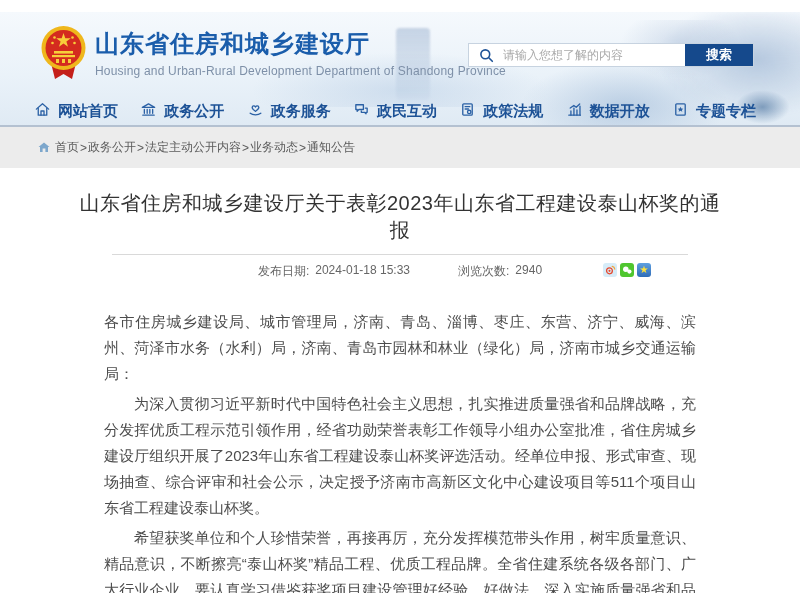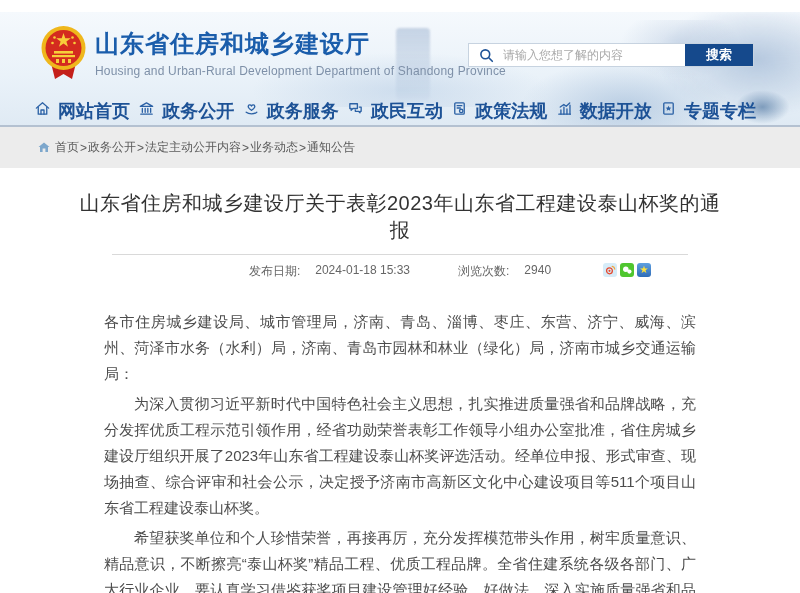--- a/index.html
+++ b/index.html
@@ -41,38 +41,38 @@
   .search-icon-wrap { width:34px; display:flex; align-items:center; justify-content:center; }
   .search-input { flex:1; border:none; outline:none; font-size:12px; color:#8b5cf6; background:transparent; padding:0; }
   .search-input::placeholder { color:#a9a9a9; }
   .search-button { width:68px; background:#15498c; color:#fff; border:none;
     font-size:13px; font-weight:bold; font-family:inherit; cursor:pointer; }
 
   .nav { position:absolute; left:0; right:0; top:85px; height:30px;
     border-bottom:2px solid #b4c1d1; display:flex; align-items:center;
     justify-content:space-between; padding:0 44px 0 34px; }
   .nav-item { display:flex; align-items:center; gap:7px; color:#1d5296;
-    font-size:18px; font-weight:bold; text-decoration:none; white-space:nowrap; cursor:pointer; }
+    font-size:15px; font-weight:bold; text-decoration:none; white-space:nowrap; cursor:pointer; }
   .nav-item svg { flex:0 0 auto; }
 
   
   .breadcrumb { height:41px; background:#ececec; display:flex; align-items:center;
     padding-left:38px; font-size:12px; color:#5a5a5a; }
   .breadcrumb .home-glyph { margin-right:5px; display:flex; }
   .crumb { color:#5a5a5a; text-decoration:none; cursor:pointer; }
   .crumb-sep { margin:0 1px; color:#5a5a5a; }
 
   
   .content { background:#fff; height:451px; }
   .article-title { text-align:center; font-size:20px; font-weight:normal; color:#333;
     margin:22px 70px 0; letter-spacing:.5px; }
   .divider { border:none; border-top:1px solid #d9d9d9; margin:10px 112px 0; }
   .meta { position:relative; margin-top:8px; height:16px; font-size:12px; color:#666;
     display:flex; justify-content:center; gap:48px; align-items:center; }
-  .meta-group { display:flex; gap:15px; }
+  .meta-group { display:flex; gap:6px; }
   .meta .views-value { margin-left:0; }
   .share { position:absolute; left:603px; top:0; display:flex; gap:3px; }
   .share-icon { width:14px; height:14px; border-radius:3px; display:flex;
     align-items:center; justify-content:center; cursor:pointer; }
   .share-weibo { background:#d6ecf8; }
   .share-wechat { background:#4fc62f; }
   .share-fav { background:linear-gradient(180deg,#5ea0e0,#2f6cb8); color:#ffe13c; font-size:10px; line-height:1; }
 
   .body-text { margin:30px 100px 0; font-size:15px; line-height:26px; color:#4c4c4c; text-align:justify; }
   .body-text p { margin:4px; }

